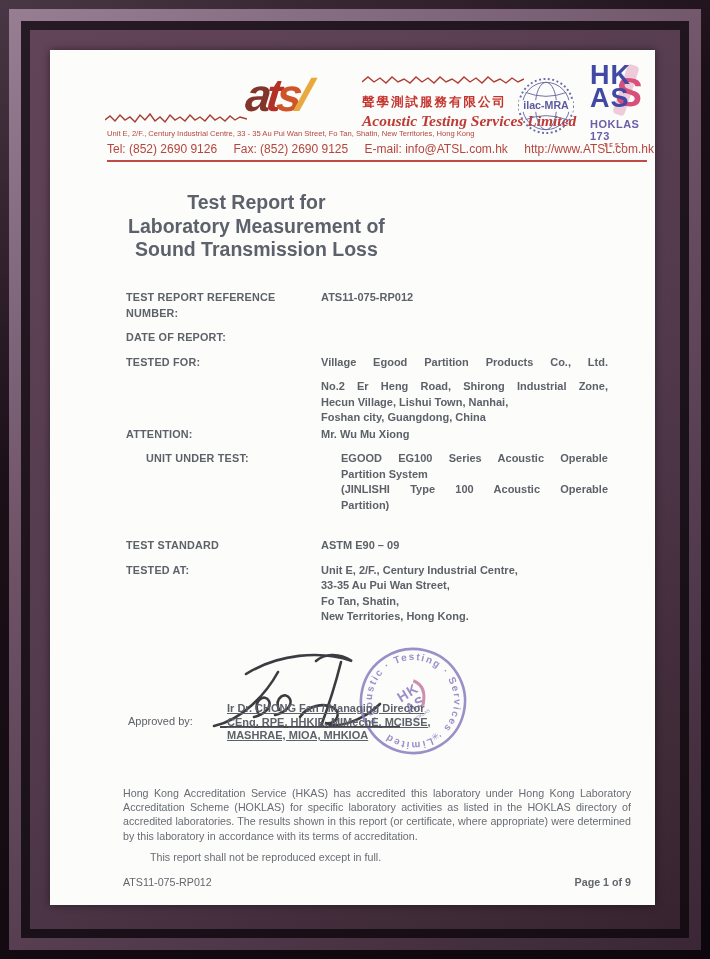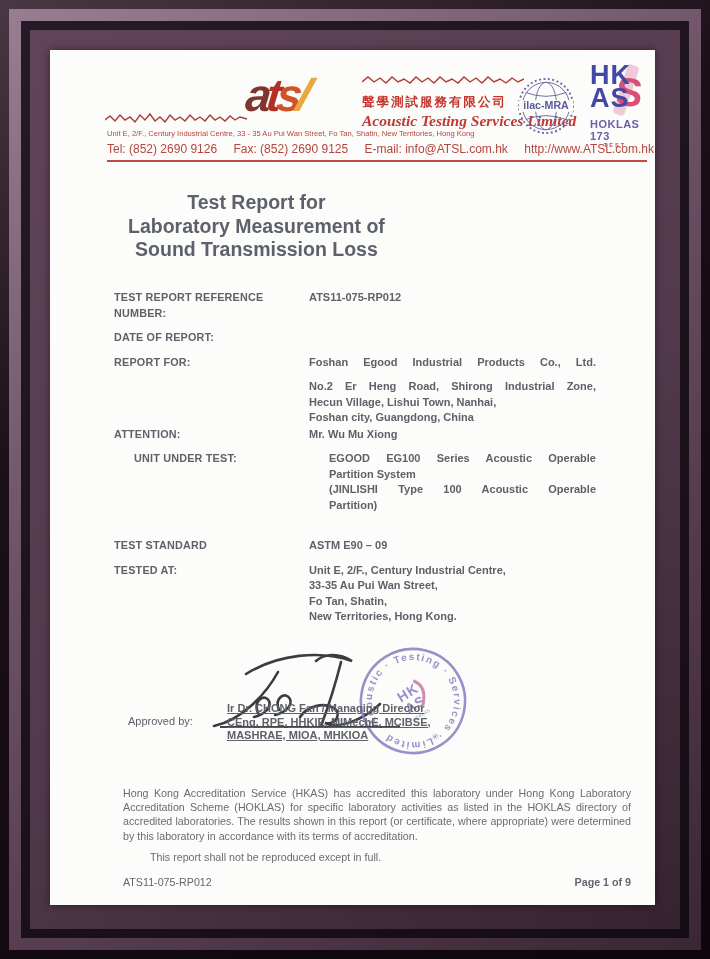--- a/index.html
+++ b/index.html
@@ -26,21 +26,21 @@
   .hkas-rel{position:relative;z-index:2;}
   .hoklas{margin-top:8px;color:#6a5fa8;font-weight:700;font-size:11px;letter-spacing:.5px;}
   .hoklas-sub{color:#c04a4a;font-size:5.5px;letter-spacing:2px;font-weight:700;margin-left:14px;}
   .addr{position:absolute;left:57px;top:79px;color:#b5453f;font-size:7.6px;white-space:nowrap;}
   .contacts{position:absolute;left:57px;top:92px;color:#b5453f;font-size:12px;white-space:nowrap;}
   .contacts span{margin-right:13px;}
   .red-rule{position:absolute;left:57px;top:110px;width:540px;height:2px;background:#bf4a46;}
   
   .title{position:absolute;left:78px;top:141px;color:#5c616b;font-weight:700;font-size:19.5px;line-height:23.5px;text-align:center;}
   
-  .details{position:absolute;left:64px;top:240px;width:482px;color:#5d6169;}
+  .details{position:absolute;left:76px;top:240px;width:482px;color:#5d6169;}
   .drow{display:flex;margin-bottom:9px;}
   .drow.tight{margin-bottom:1px;}
   .drow.wide{margin-bottom:25px;margin-left:20px;}
   .dlabel{width:195px;flex:0 0 195px;font-weight:700;font-size:10.8px;line-height:15.5px;letter-spacing:.2px;}
   .dval{width:287px;font-weight:700;font-size:11px;line-height:15.5px;}
   .vline{min-height:15.5px;}
   .j{text-align:justify;text-align-last:justify;}
   
   .sig-svg{position:absolute;left:158px;top:596px;}
   .stamp{position:absolute;left:304px;top:592px;opacity:.85;}
@@ -118,23 +118,23 @@
       <div class="drow">
         <div class="dlabel">TEST REPORT REFERENCE NUMBER:</div>
         <div class="dval">
             <div class="vline">ATS11-075-RP012</div>
           </div>
       </div>
       <div class="drow">
         <div class="dlabel">DATE OF REPORT:</div>
       </div>
       <div class="drow">
-        <div class="dlabel">REPORT FOR:</div>
-        <div class="dval">
-            <div class="vline j">Foshan Egood Industrial Products Co., Ltd.</div>
+        <div class="dlabel">TESTED FOR:</div>
+        <div class="dval">
+            <div class="vline j">Village Egood Partition Products Co., Ltd.</div>
           </div>
       </div>
       <div class="drow tight">
         <div class="dlabel"></div>
         <div class="dval">
           <div class="vline j">No.2 Er Heng Road, Shirong Industrial Zone,</div>
           <div class="vline">Hecun Village, Lishui Town, Nanhai,</div>
           <div class="vline">Foshan city, Guangdong, China</div>
         </div>
       </div>

